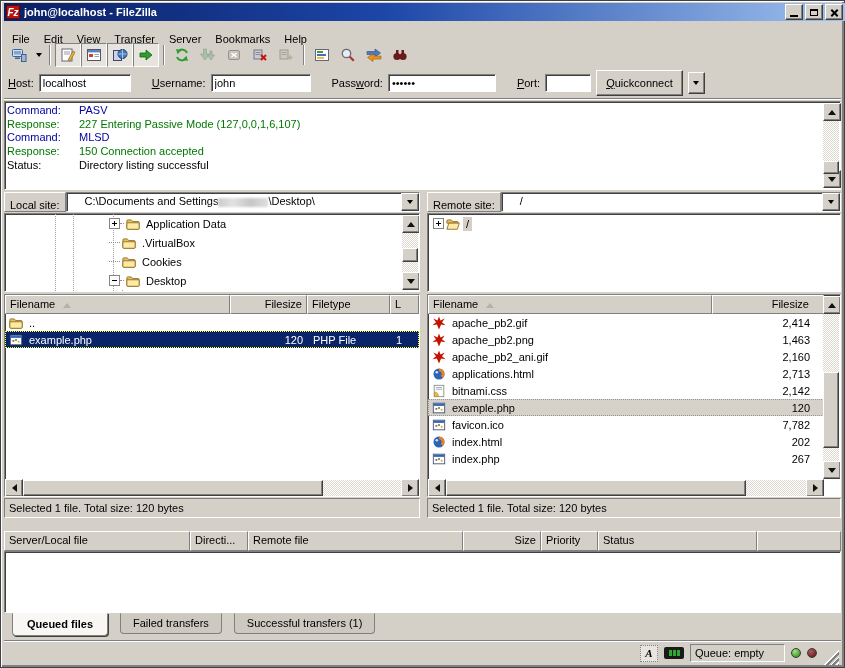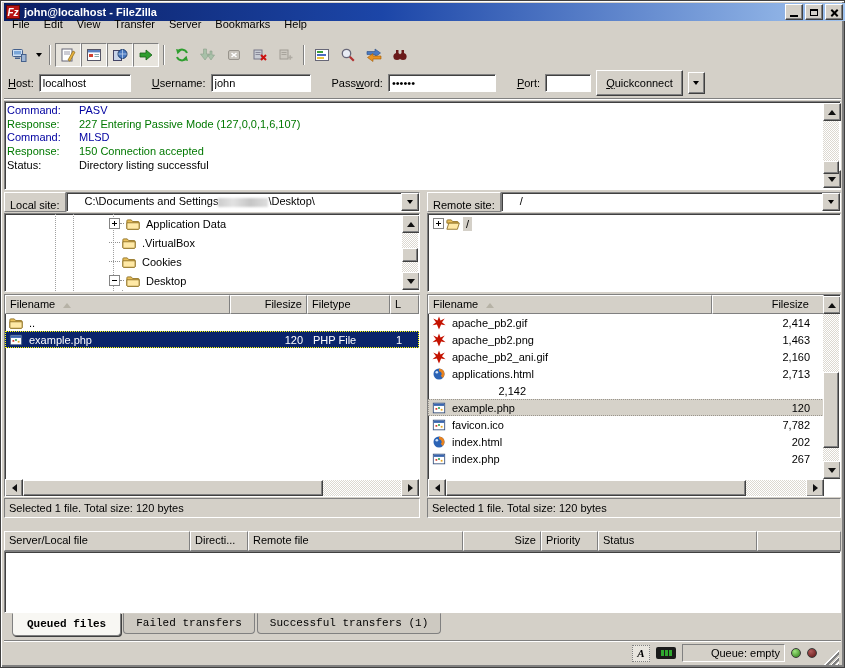--- a/index.html
+++ b/index.html
@@ -15,21 +15,21 @@
   .fzicon{width:14px;height:14px;background:#b81414;border:1px solid #5a0a0a;color:#fff;font-weight:bold;font-style:italic;font-size:10px;line-height:13px;text-align:center;margin-right:4px;box-sizing:border-box;}
   .title-text{flex:1;white-space:nowrap;overflow:hidden;}
   .winbtn{width:16px;height:14px;display:flex;align-items:center;justify-content:center;margin-left:2px;}
   .g-min{width:8px;height:2px;background:#000;margin-top:7px;}
   .g-max{width:8px;height:7px;border:1px solid #000;border-top-width:2px;box-sizing:border-box;}
   .g-close{position:relative;width:9px;height:9px;}
   .g-close::before,.g-close::after{content:"";position:absolute;left:0;top:4px;width:9px;height:2px;background:#000;}
   .g-close::before{transform:rotate(45deg);} .g-close::after{transform:rotate(-45deg);}
 
   
-  .menubar{position:absolute;left:4px;top:14px;right:4px;height:19px;display:flex;align-items:center;padding-left:1px;}
+  .menubar{position:absolute;left:4px;top:29px;right:4px;height:19px;display:flex;align-items:center;padding-left:1px;}
   .menuitem{padding:2px 7px;}
 
   
   .toolbar{position:absolute;left:4px;top:42px;right:4px;height:26px;display:flex;align-items:center;padding-left:2px;}
   .tbtn{width:24px;height:22px;display:flex;align-items:center;justify-content:center;border:1px solid transparent;}
   .tbtn.toggled{border-color:#808080 #ffffff #ffffff #808080;background:#e7e4dd;}
   .tdrop{width:13px;height:22px;display:flex;align-items:center;justify-content:center;}
   .tsep{width:0;height:20px;border-left:1px solid #808080;border-right:1px solid #ffffff;margin:0 4px;}
   .tri-d{width:0;height:0;border-left:3px solid transparent;border-right:3px solid transparent;border-top:4px solid #000;}
 
@@ -99,29 +99,29 @@
   .sortarrow{width:0;height:0;border-left:4px solid transparent;border-right:4px solid transparent;border-bottom:5px solid #b6b2a6;display:inline-block;margin-left:8px;}
   .fi{width:16px;height:16px;flex:none;}
   .fi13{width:14px;height:14px;flex:none;}
 
   .statusline{position:absolute;left:0;right:0;top:306px;height:20px;border:1px solid;border-color:#808080 #ffffff #ffffff #808080;padding:3px 4px;box-sizing:border-box;background:#d4d0c8;white-space:nowrap;overflow:hidden;}
 
   
   .queue-hdr{position:absolute;left:4px;top:531px;right:4px;height:20px;display:flex;}
   .queue-body{position:absolute;left:4px;top:551px;right:4px;height:62px;background:#fff;border:1px solid;border-color:#808080 #ffffff #ffffff #808080;box-shadow:inset 1px 1px 0 #404040;box-sizing:border-box;}
   .tabs{position:absolute;left:4px;top:613px;right:4px;height:26px;display:flex;align-items:flex-start;padding-left:8px;}
-  .tab{padding:3px 12px 4px;border:1px solid #808080;border-top:1px solid #d4d0c8;border-radius:0 0 4px 4px;background:#cdc9c1;margin-right:2px;white-space:nowrap;font-family:Liberation Mono, monospace;}
+  .tab{padding:3px 12px 4px;border:1px solid #808080;border-top:1px solid #d4d0c8;border-radius:0 0 4px 4px;background:#cdc9c1;margin-right:12px;white-space:nowrap;}
   .tab.active{background:#f8f7f3;font-weight:bold;border-top:1px solid #f8f7f3;padding:4px 14px 5px;box-shadow:1px 1px 0 #404040;}
 
   
   .statusbar{position:absolute;left:4px;bottom:3px;right:4px;height:25px;display:flex;align-items:center;justify-content:flex-end;gap:6px;border-top:1px solid #808080;box-shadow:inset 0 1px 0 #ffffff;padding-right:2px;box-sizing:border-box;}
   .sb-ascii{width:16px;height:15px;border:1px dotted #808080;display:flex;align-items:center;justify-content:center;font-family:"Liberation Serif",serif;font-style:italic;font-weight:bold;font-size:11px;background:#e8e5de;}
   .sb-speed{width:20px;height:12px;background:#1a1a1a;border-radius:2px;display:flex;align-items:center;justify-content:center;gap:1px;}
   .sb-speed i{display:block;width:3px;height:6px;background:#2fa82f;}
-  .sb-queuebox{width:103px;height:18px;border:1px solid;border-color:#808080 #ffffff #ffffff #808080;padding:2px 4px;box-sizing:border-box;white-space:nowrap;text-align:right;}
+  .sb-queuebox{width:95px;height:18px;border:1px solid;border-color:#808080 #ffffff #ffffff #808080;padding:2px 4px;box-sizing:border-box;white-space:nowrap;}
   .led{width:10px;height:10px;border-radius:50%;border:1px solid #3a3a3a;box-sizing:border-box;}
   .led-green{background:radial-gradient(circle at 35% 30%,#9fe57f,#2b7d14);}
   .led-red{background:radial-gradient(circle at 35% 30%,#b05a5a,#5d1414);}
   .grip{width:16px;height:16px;align-self:flex-end;background:
     linear-gradient(135deg, transparent 0 52%, #fff 52% 58%, #808080 58% 66%, transparent 66% 72%, #fff 72% 78%, #808080 78% 86%, transparent 86% 90%, #fff 90% 95%, #808080 95% 100%);}
 </style>
 </head>
 <body>
 
 <div class="window">
@@ -557,20 +557,28 @@
               <span class="ticon">
                 <svg class="fi13" viewBox="0 0 16 16">
                   <use href="#i-html"></use>
                 </svg>
               </span>
               <span>applications.html</span>
             </span>
           <span class="cell num" style="width:112px;padding-right:14px">2,713</span>
         </div>
         <div class="lrow">
+          <span class="cell c-name" style="width:284px">
+              <span class="ticon">
+                <svg class="fi13" viewBox="0 0 16 16">
+                  <use href="#i-css"></use>
+                </svg>
+              </span>
+              <span>bitnami.css</span>
+            </span>
           <span class="cell num" style="width:112px;padding-right:14px">2,142</span>
         </div>
         <div class="lrow sel-inactive">
           <span class="cell c-name" style="width:284px">
               <span class="ticon">
                 <svg class="fi13" viewBox="0 0 16 16">
                   <use href="#i-win"></use>
                 </svg>
               </span>
               <span>example.php</span>

